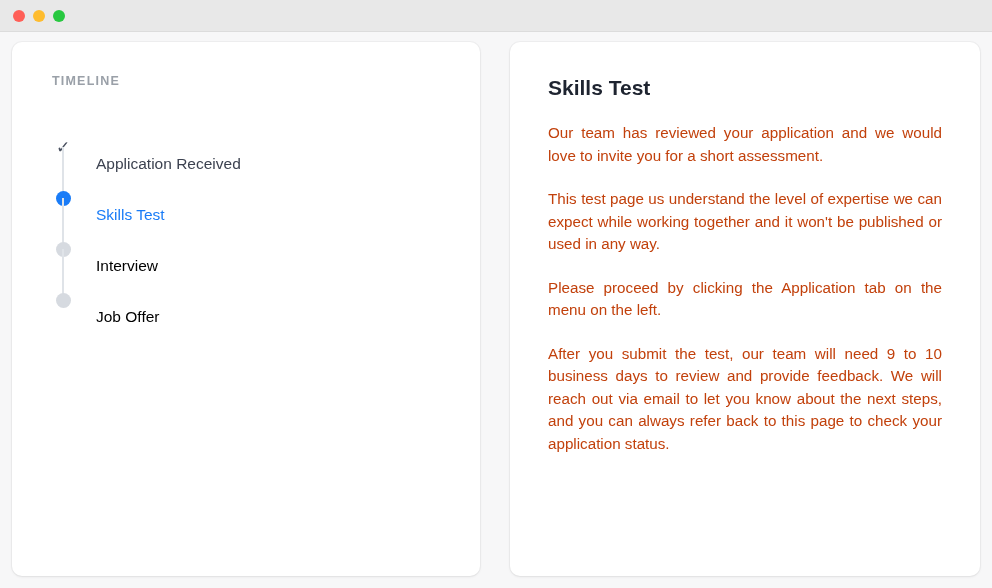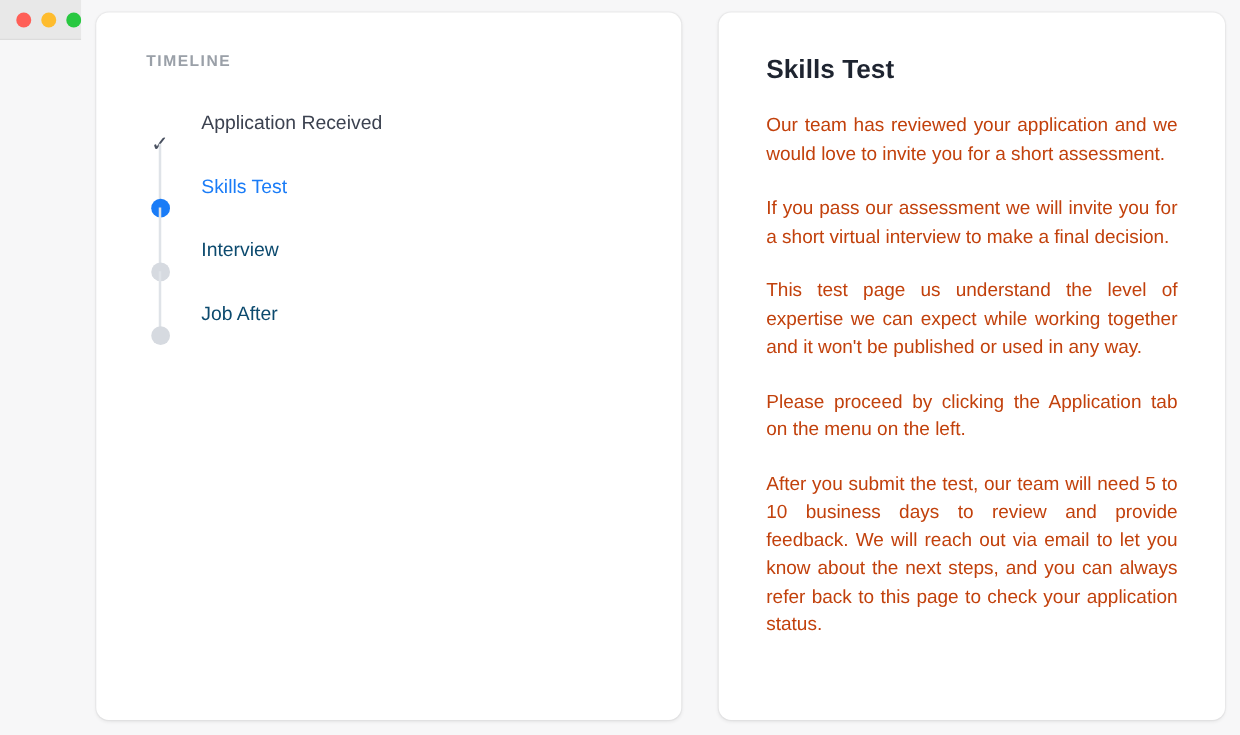--- a/index.html
+++ b/index.html
@@ -8,21 +8,21 @@
     height: 588px;
     overflow: hidden;
     background: #ffffff;
     font-family: "Liberation Sans", sans-serif;
   }
   .window {
     width: 992px;
     height: 588px;
     background: #f7f7f8;
     display: flex;
-    flex-direction: row;
+    flex-direction: column;
   }
   .titlebar {
     height: 32px;
     background: #e8e8e8;
     border-bottom: 1px solid #dcdcdc;
     display: flex;
     align-items: center;
     padding-left: 13px;
     flex: 0 0 32px;
   }
@@ -71,21 +71,21 @@
     font-weight: 700;
     text-transform: uppercase;
     margin-bottom: 34px;
   }
 
   .timeline {
     position: relative;
   }
   .tl-item {
     display: flex;
-    align-items: flex-start;
+    align-items: flex-end;
     height: 51px;
     position: relative;
   }
   .tl-marker {
     width: 22px;
     flex: 0 0 22px;
     display: flex;
     align-items: center;
     justify-content: center;
     position: relative;
@@ -115,21 +115,21 @@
     font-size: 17px;
     line-height: 1;
     font-weight: 400;
   }
   .tl-label {
     margin-left: 22px;
     font-size: 15.5px;
     color: #3c4250;
   }
   .tl-label.current { color: #1a7cf7; }
-  .tl-label.muted { color: #0c4a6e; }
+  .tl-label.muted { color: #000000; }
 
   .title {
     font-size: 21px;
     font-weight: 700;
     color: #1e2430;
     margin-bottom: 22px;
     margin-top: 2px;
   }
   .para {
     font-size: 15.2px;
@@ -182,29 +182,28 @@
             <span class="tl-line"></span>
           </div>
           <div class="tl-label muted">Interview</div>
         </div>
 
         <div class="tl-item">
           <div class="tl-marker">
             <span class="circle"></span>
 
           </div>
-          <div class="tl-label muted">Job After</div>
+          <div class="tl-label muted">Job Offer</div>
         </div>
 
       </div>
     </div>
 
     <div class="card card-right">
       <div class="title">Skills Test</div>
       <p class="para">Our team has reviewed your application and we would love to invite you for a short assessment.</p>
-      <p class="para">If you pass our assessment we will invite you for a short virtual interview to make a final decision.</p>
       <p class="para">This test page us understand the level of expertise we can expect while working together and it won't be published or used in any way.</p>
       <p class="para">Please proceed by clicking the Application tab on the menu on the left.</p>
-      <p class="para">After you submit the test, our team will need 5 to 10 business days to review and provide feedback. We will reach out via email to let you know about the next steps, and you can always refer back to this page to check your application status.</p>
+      <p class="para">After you submit the test, our team will need 9 to 10 business days to review and provide feedback. We will reach out via email to let you know about the next steps, and you can always refer back to this page to check your application status.</p>
     </div>
 
   </div>
 </div>
 
 </body></html>

